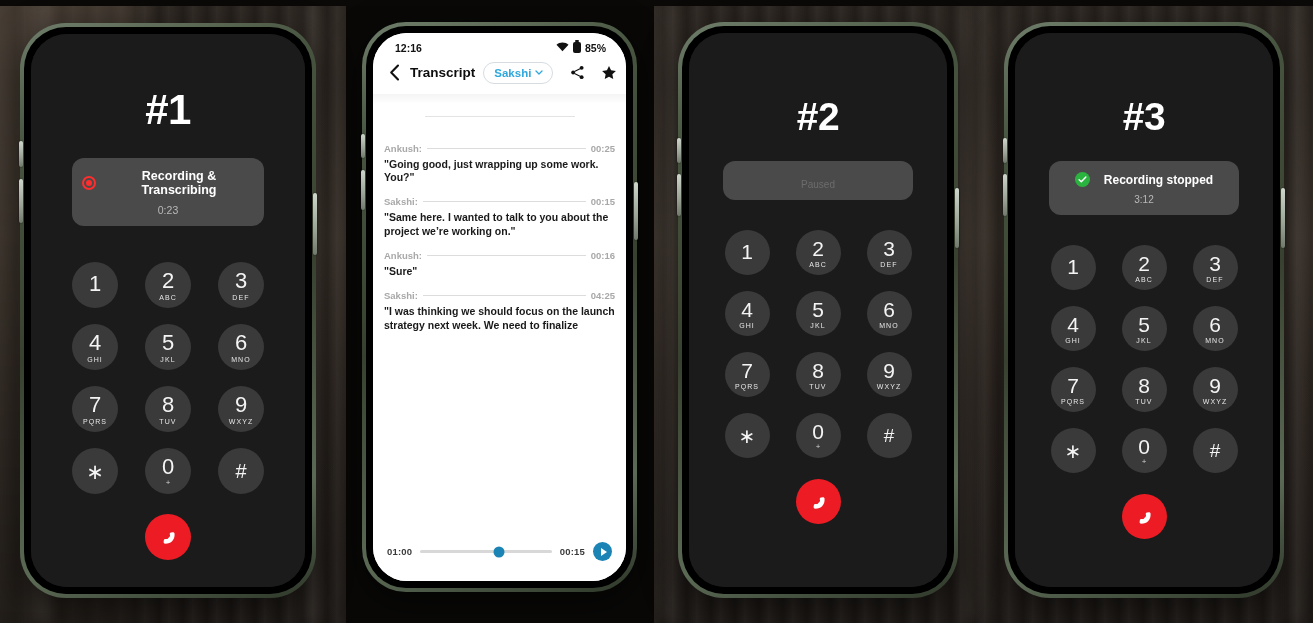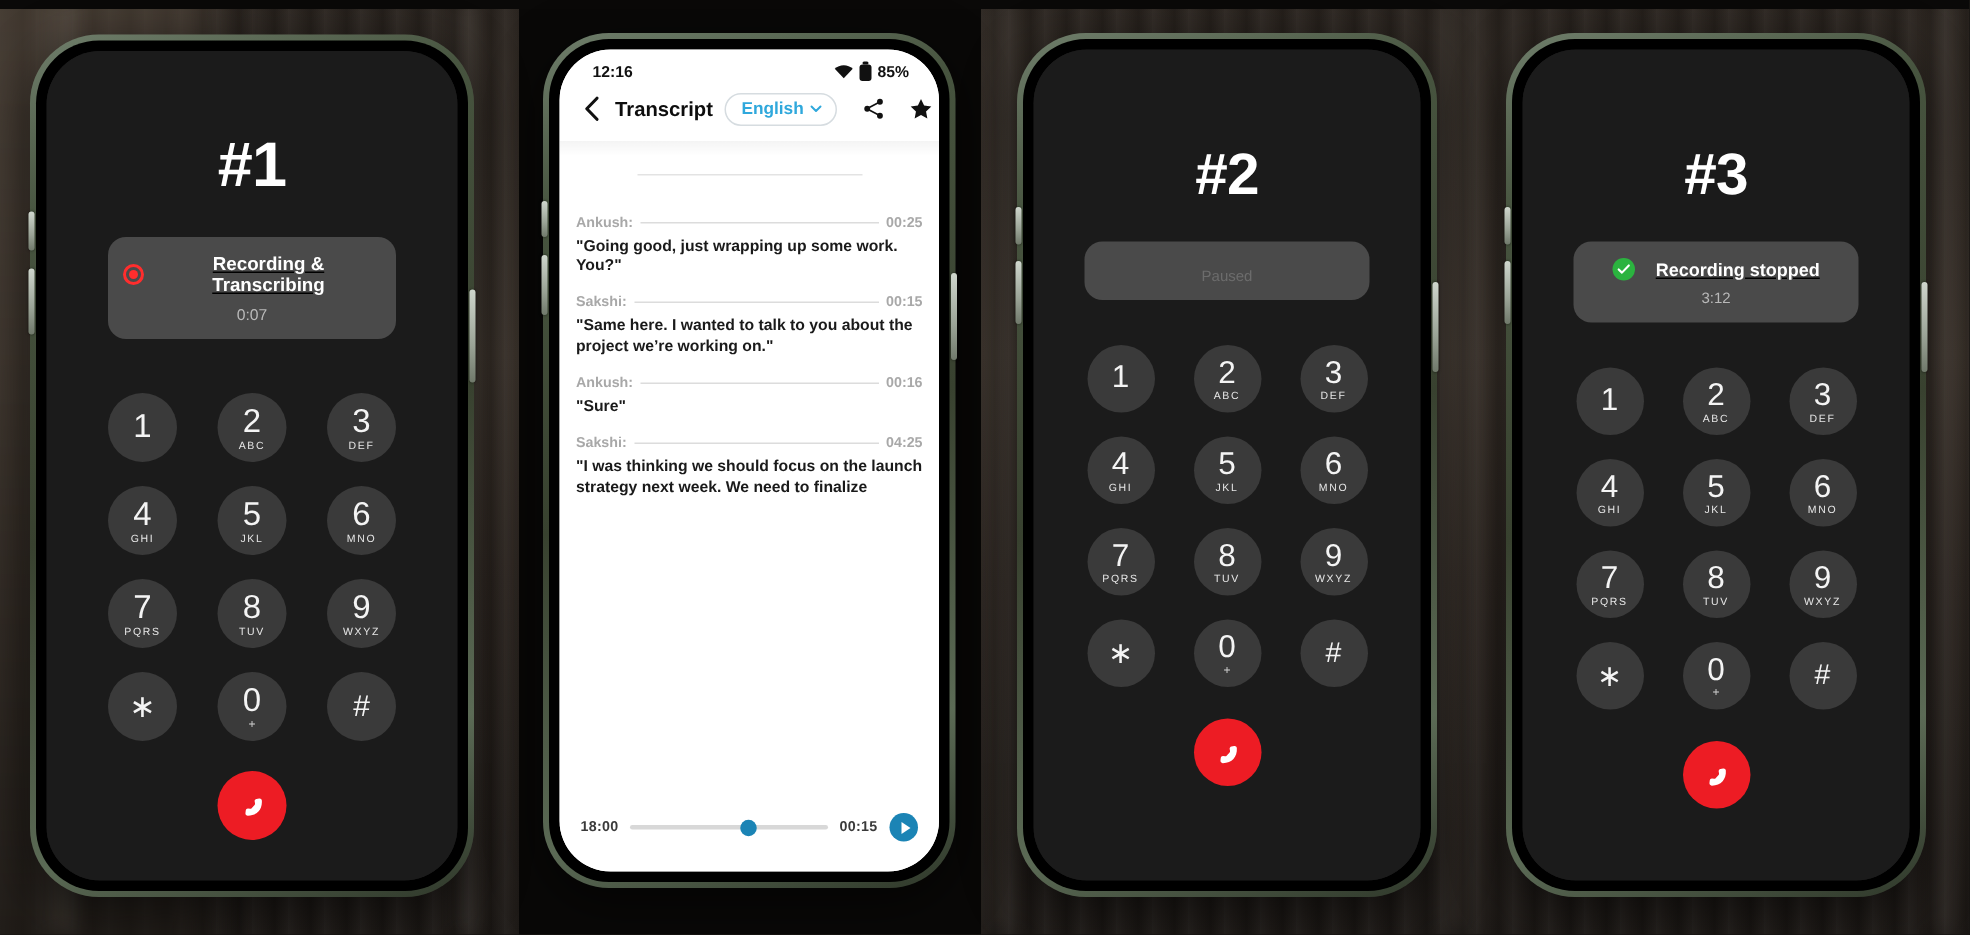--- a/index.html
+++ b/index.html
@@ -93,21 +93,20 @@
   .status-card {
     background: #4a4a4a;
     border-radius: 12px;
     display: flex; flex-direction: column;
     align-items: center; justify-content: center;
     text-align: center;
   }
   .status-row {
     display: flex; align-items: center; justify-content: center;
     gap: 8px;
-    text-decoration: underline;
   }
   .status-dot {
     flex: 0 0 auto;
     border-radius: 50%;
     display: flex; align-items: center; justify-content: center;
   }
   .dot-record {
     border: 2.5px solid #ff2d2d;
     background: transparent;
   }
@@ -157,21 +156,21 @@
   .transcript {
     position: absolute; inset: 0;
     background: #ffffff;
     display: flex; flex-direction: column;
   }
   .t-statusbar {
     display: flex; align-items: center; justify-content: space-between;
     padding: 9px 20px 2px 22px;
     font-size: 10.5px; font-weight: 700; color: #111;
   }
-  .t-statusbar .right { display: flex; align-items: center; gap: 4px; }
+  .t-statusbar .right { display: flex; align-items: flex-start; gap: 4px; }
   .t-header {
     display: flex; align-items: center;
     padding: 6px 12px 10px 12px;
     gap: 8px;
   }
   .t-back { cursor: pointer; padding: 0 2px 0 4px; display: flex; }
   .t-title { font-size: 13.5px; font-weight: 700; color: #0d0d0d; }
   .t-pill {
     margin-left: auto;
     border: 1px solid #d6dce0;
@@ -264,21 +263,21 @@
 
           <div class="dialer-title" style="font-size:42px;margin-top:52px;">#1</div>
 
           <div class="status-card" style="margin-top:24px;width:192px;padding:11px 10px 10px;">
             <div class="status-row">
               <span class="status-dot dot-record" style="width:14px;height:14px;">
                 <i style="width:6px;height:6px;"></i>
               </span>
               <span class="status-title" style="font-size:12.5px;">Recording &amp; Transcribing</span>
             </div>
-            <div class="status-sub" style="font-size:10.5px;margin-top:7px;">0:07</div>
+            <div class="status-sub" style="font-size:10.5px;margin-top:7px;">0:23</div>
           </div>
 
           <div class="keypad" style="gap:16px 27px;margin-top:36px;">
             <div class="key" style="width:46px;height:46px;">
               <span class="digit" style="font-size:22px;">1</span>
               <span class="letters" style="font-size:7px;margin-top:2px;"></span>
             </div>
             <div class="key" style="width:46px;height:46px;">
               <span class="digit" style="font-size:22px;">2</span>
               <span class="letters" style="font-size:7px;margin-top:2px;">ABC</span>
@@ -357,21 +356,21 @@
 
           <div class="t-header">
             <span class="t-back">
               <svg width="11" height="17" viewBox="0 0 11 17">
                 <path d="M9 1.5 2.2 8.5 9 15.5" stroke="#111" stroke-width="2.1" fill="none" stroke-linecap="round" stroke-linejoin="round"></path>
               </svg>
             </span>
             <span class="t-title">Transcript</span>
 
             <span class="t-pill">
-              <span>English</span>
+              <span>Sakshi</span>
               <svg width="8" height="5" viewBox="0 0 8 5">
                 <path d="M1 1l3 3 3-3" stroke="#2fa8dc" stroke-width="1.3" fill="none" stroke-linecap="round" stroke-linejoin="round"></path>
               </svg>
             </span>
 
             <span class="t-icon" style="margin-left:9px;">
               <svg width="15" height="15" viewBox="0 0 20 20">
                 <circle cx="15.5" cy="3.8" r="2.6" fill="#111"></circle>
                 <circle cx="4.2" cy="10" r="2.6" fill="#111"></circle>
                 <circle cx="15.5" cy="16.2" r="2.6" fill="#111"></circle>
@@ -422,21 +421,21 @@
                 <span>Sakshi:</span>
                 <span class="line"></span>
                 <span>04:25</span>
               </div>
               <div class="t-text">"I was thinking we should focus on the launch strategy next week. We need to finalize</div>
             </div>
 
           </div>
 
           <div class="t-player">
-            <span class="t-time">18:00</span>
+            <span class="t-time">01:00</span>
             <span class="t-track">
               <span class="t-thumb" id="player-thumb" style="left: 60%;"></span>
             </span>
             <span class="t-time">00:15</span>
             <span class="t-play">
               <span class="tri"></span>
             </span>
           </div>
 
         </div>

